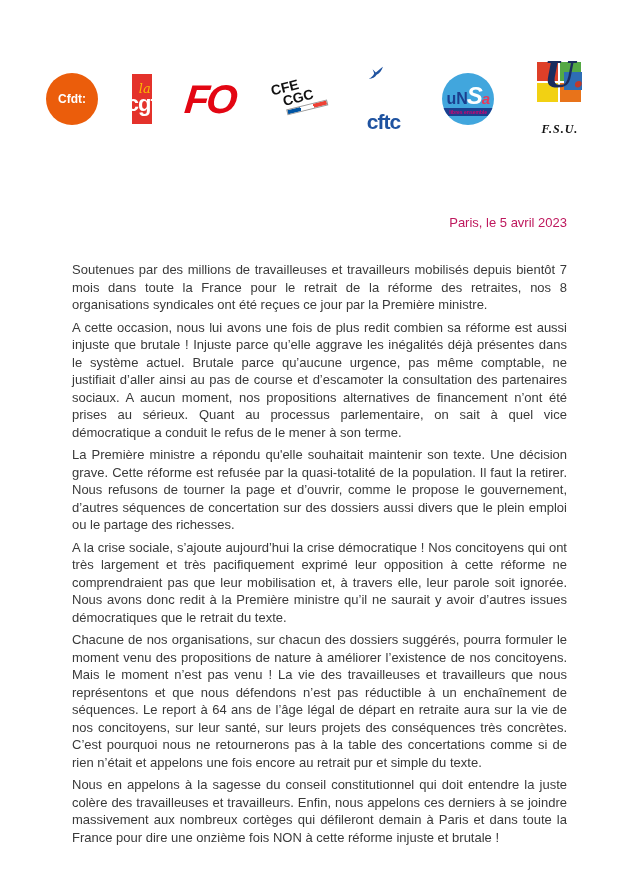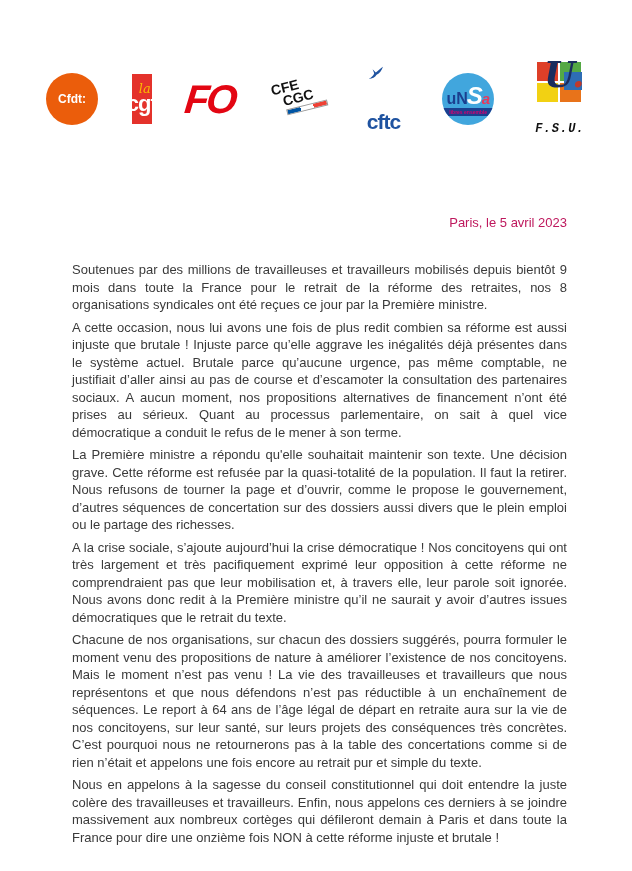--- a/index.html
+++ b/index.html
@@ -97,21 +97,21 @@
   .fsu .sq.yellow{left:1px;top:21px;background:#F2D113;}
   .fsu .sq.orange{left:24px;top:21px;background:#E8731A;}
   .fsu .sq.blue{left:28px;top:10px;width:18px;height:18px;background:#2E6DB4;}
   .fsu .mono{
     position:absolute;left:8px;top:-6px;
     font-family:"DejaVu Serif", serif;font-style:italic;font-weight:bold;
     font-size:36px;line-height:1;color:#1B2C5E;
   }
   .fsu .mono .dot{color:#C0392B;}
   .fsu .caption{
-    font-family:Liberation Mono, monospace;font-style:italic;font-weight:bold;
+    font-family:Liberation Serif, serif;font-style:italic;font-weight:bold;
     color:#111;font-size:12px;margin-top:18px;align-self:center;letter-spacing:1px;
   }
 
   
   .dateline{
     position:absolute;left:72px;top:215px;width:495px;
     text-align:right;color:#be185d;font-size:13px;
   }
   .body-text{
     position:absolute;left:72px;top:261px;width:495px;
@@ -177,21 +177,21 @@
         <span class="mono"><span>U</span><span class="dot">.</span></span>
       </div>
       <span class="caption">F.S.U.</span>
     </div>
 
   </div>
 
   <div class="dateline">Paris, le 5 avril 2023</div>
 
   <div class="body-text">
-    <p>Soutenues par des millions de travailleuses et travailleurs mobilisés depuis bientôt 9 mois dans toute la France pour le retrait de la réforme des retraites, nos 8 organisations syndicales ont été reçues ce jour par la Première ministre.</p>
+    <p>Soutenues par des millions de travailleuses et travailleurs mobilisés depuis bientôt 7 mois dans toute la France pour le retrait de la réforme des retraites, nos 8 organisations syndicales ont été reçues ce jour par la Première ministre.</p>
     <p>A cette occasion, nous lui avons une fois de plus redit combien sa réforme est aussi injuste que brutale ! Injuste parce qu’elle aggrave les inégalités déjà présentes dans le système actuel. Brutale parce qu’aucune urgence, pas même comptable, ne justifiait d’aller ainsi au pas de course et d’escamoter la consultation des partenaires sociaux. A aucun moment, nos propositions alternatives de financement n’ont été prises au sérieux. Quant au processus parlementaire, on sait à quel vice démocratique a conduit le refus de le mener à son terme.</p>
     <p>La Première ministre a répondu qu'elle souhaitait maintenir son texte. Une décision grave. Cette réforme est refusée par la quasi-totalité de la population. Il faut la retirer. Nous refusons de tourner la page et d’ouvrir, comme le propose le gouvernement, d’autres séquences de concertation sur des dossiers aussi divers que le plein emploi ou le partage des richesses.</p>
     <p>A la crise sociale, s’ajoute aujourd’hui la crise démocratique ! Nos concitoyens qui ont très largement et très pacifiquement exprimé leur opposition à cette réforme ne comprendraient pas que leur mobilisation et, à travers elle, leur parole soit ignorée. Nous avons donc redit à la Première ministre qu’il ne saurait y avoir d’autres issues démocratiques que le retrait du texte.</p>
     <p>Chacune de nos organisations, sur chacun des dossiers suggérés, pourra formuler le moment venu des propositions de nature à améliorer l’existence de nos concitoyens. Mais le moment n’est pas venu ! La vie des travailleuses et travailleurs que nous représentons et que nous défendons n’est pas réductible à un enchaînement de séquences. Le report à 64 ans de l’âge légal de départ en retraite aura sur la vie de nos concitoyens, sur leur santé, sur leurs projets des conséquences très concrètes. C’est pourquoi nous ne retournerons pas à la table des concertations comme si de rien n’était et appelons une fois encore au retrait pur et simple du texte.</p>
     <p>Nous en appelons à la sagesse du conseil constitutionnel qui doit entendre la juste colère des travailleuses et travailleurs. Enfin, nous appelons ces derniers à se joindre massivement aux nombreux cortèges qui défileront demain à Paris et dans toute la France pour dire une onzième fois NON à cette réforme injuste et brutale !</p>
   </div>
 
 </div>
 
 </body></html>

